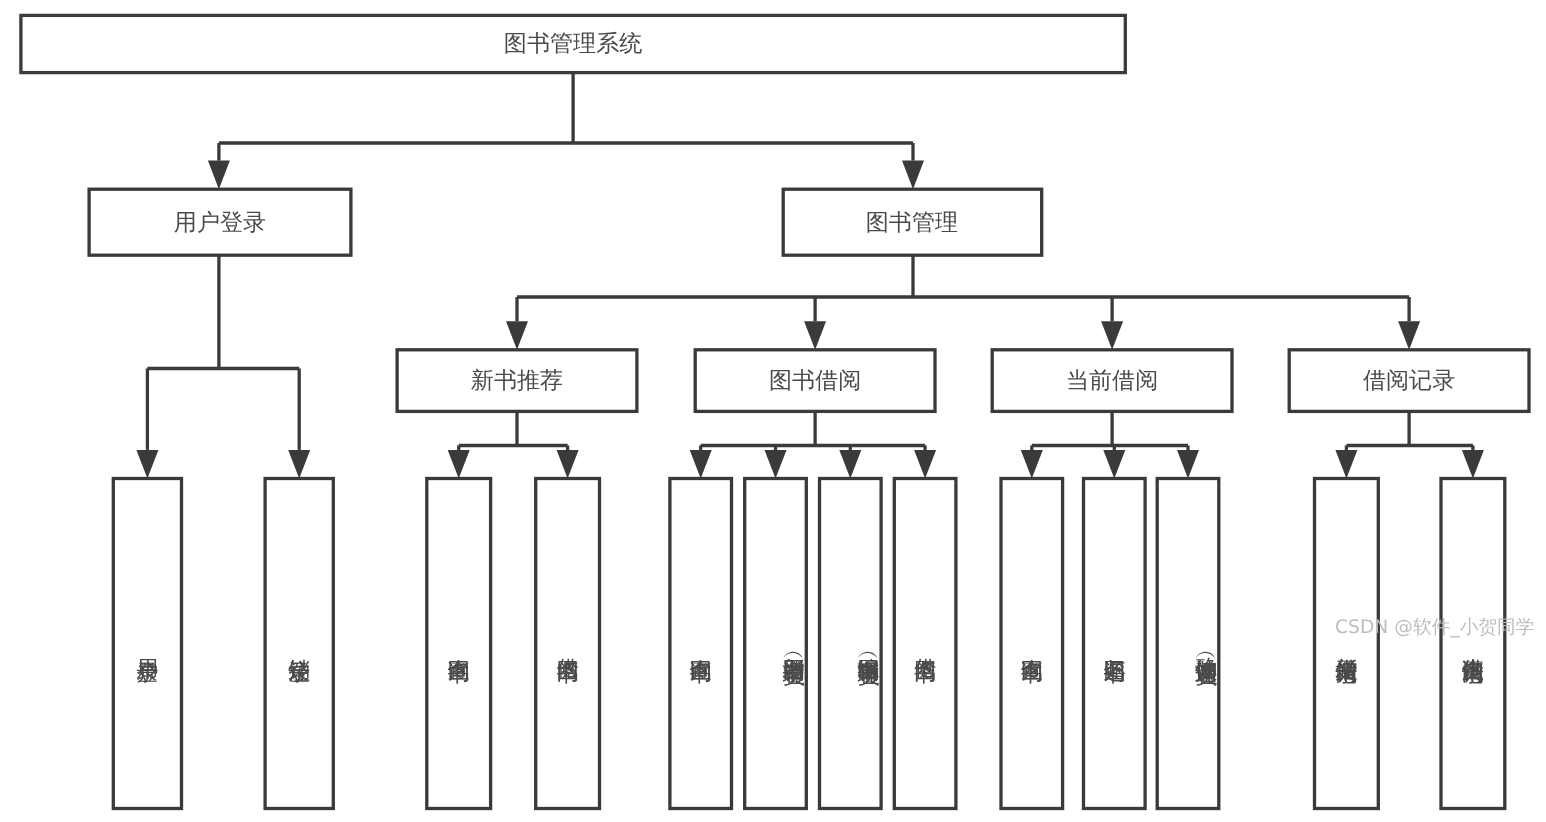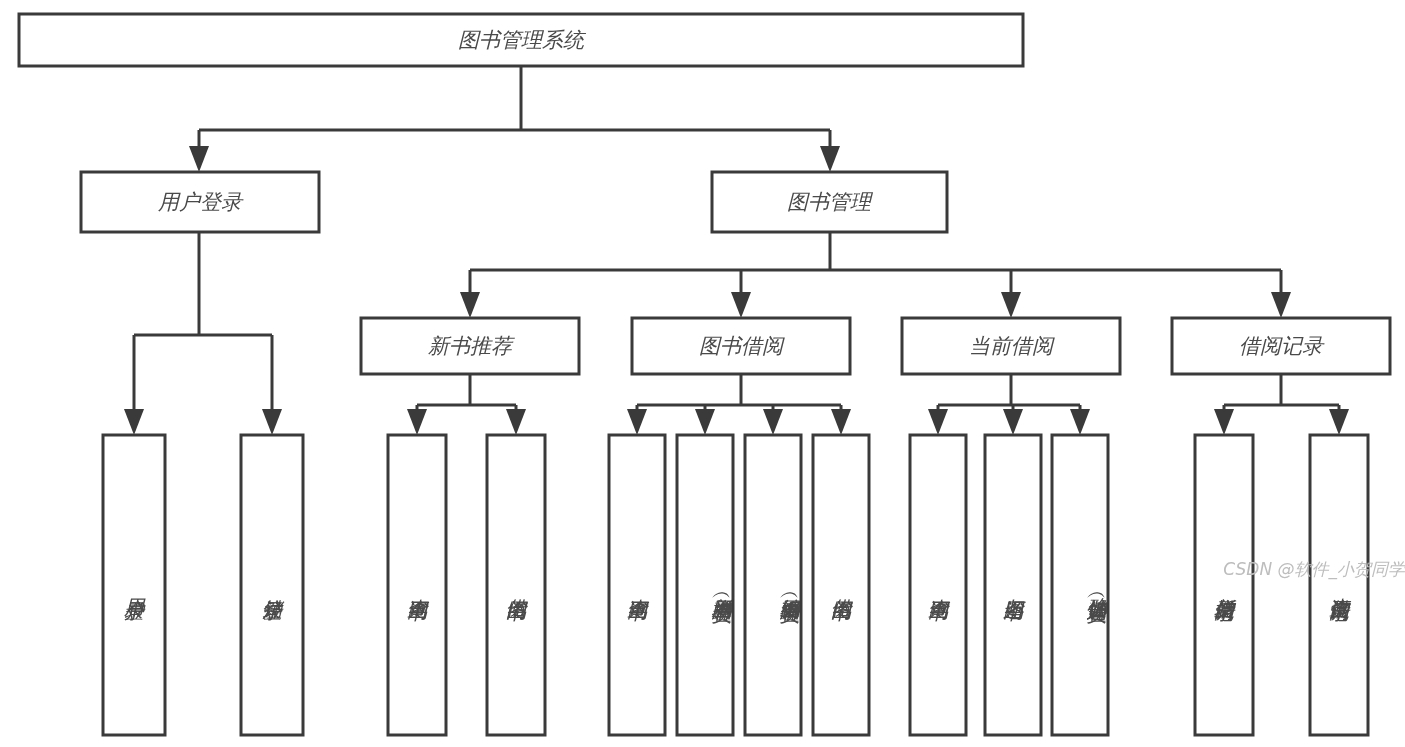--- a/index.html
+++ b/index.html
@@ -12,21 +12,20 @@
     width: 1405px;
     height: 747px;
     font-family: "DejaVu Sans", "Liberation Sans", sans-serif;
     overflow: hidden;
     position: relative;
   }
   #diagram-root {
     position: relative;
     width: 1405px;
     height: 587px;
-    font-style: italic;
   }
   svg.diagram {
     position: absolute;
     top: 0;
     left: 0;
     width: 1405px;
     height: 747px;
     display: block;
   }
   .node-box {
@@ -54,21 +53,21 @@
     font-size: 21px;
     font-family: "DejaVu Sans", "Liberation Sans", sans-serif;
     text-anchor: middle;
     dominant-baseline: middle;
   }
   .title-label {
     font-size: 21px;
   }
   .watermark {
     position: absolute;
-    right: 0;
+    right: 10px;
     bottom: 6px;
     color: #bdbdbd;
     font-size: 17px;
     font-family: "DejaVu Sans", "Liberation Sans", sans-serif;
     white-space: nowrap;
     pointer-events: none;
   }
   foreignObject div.vtext {
     width: 100%;
     height: 100%;

